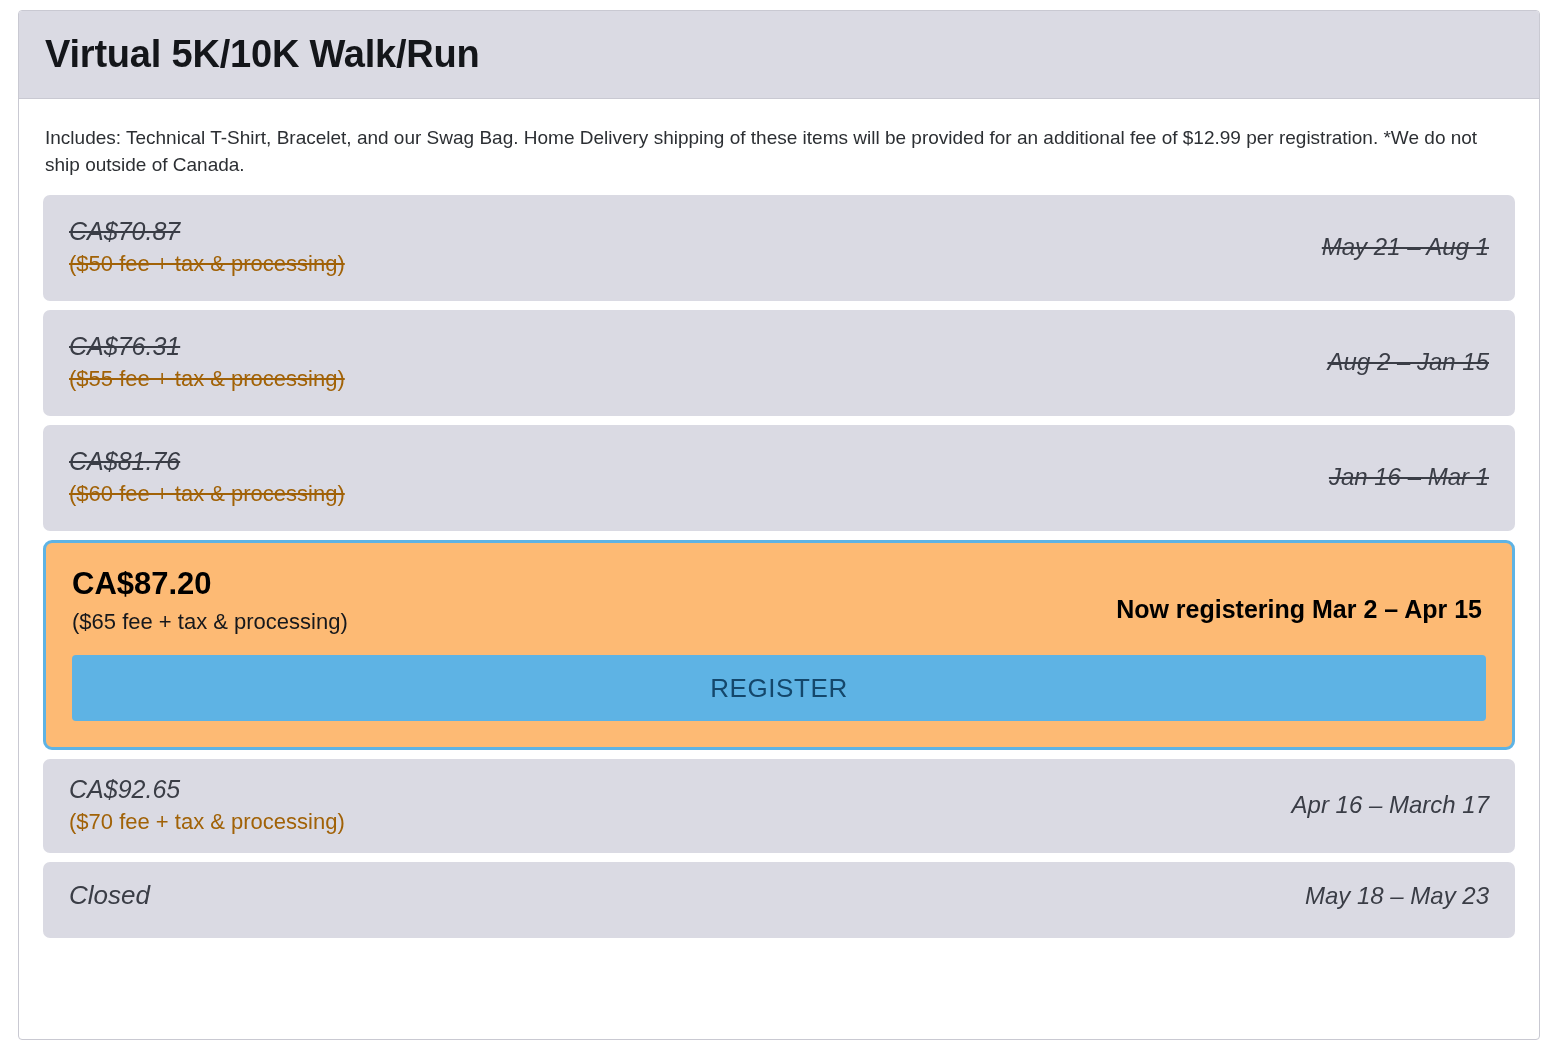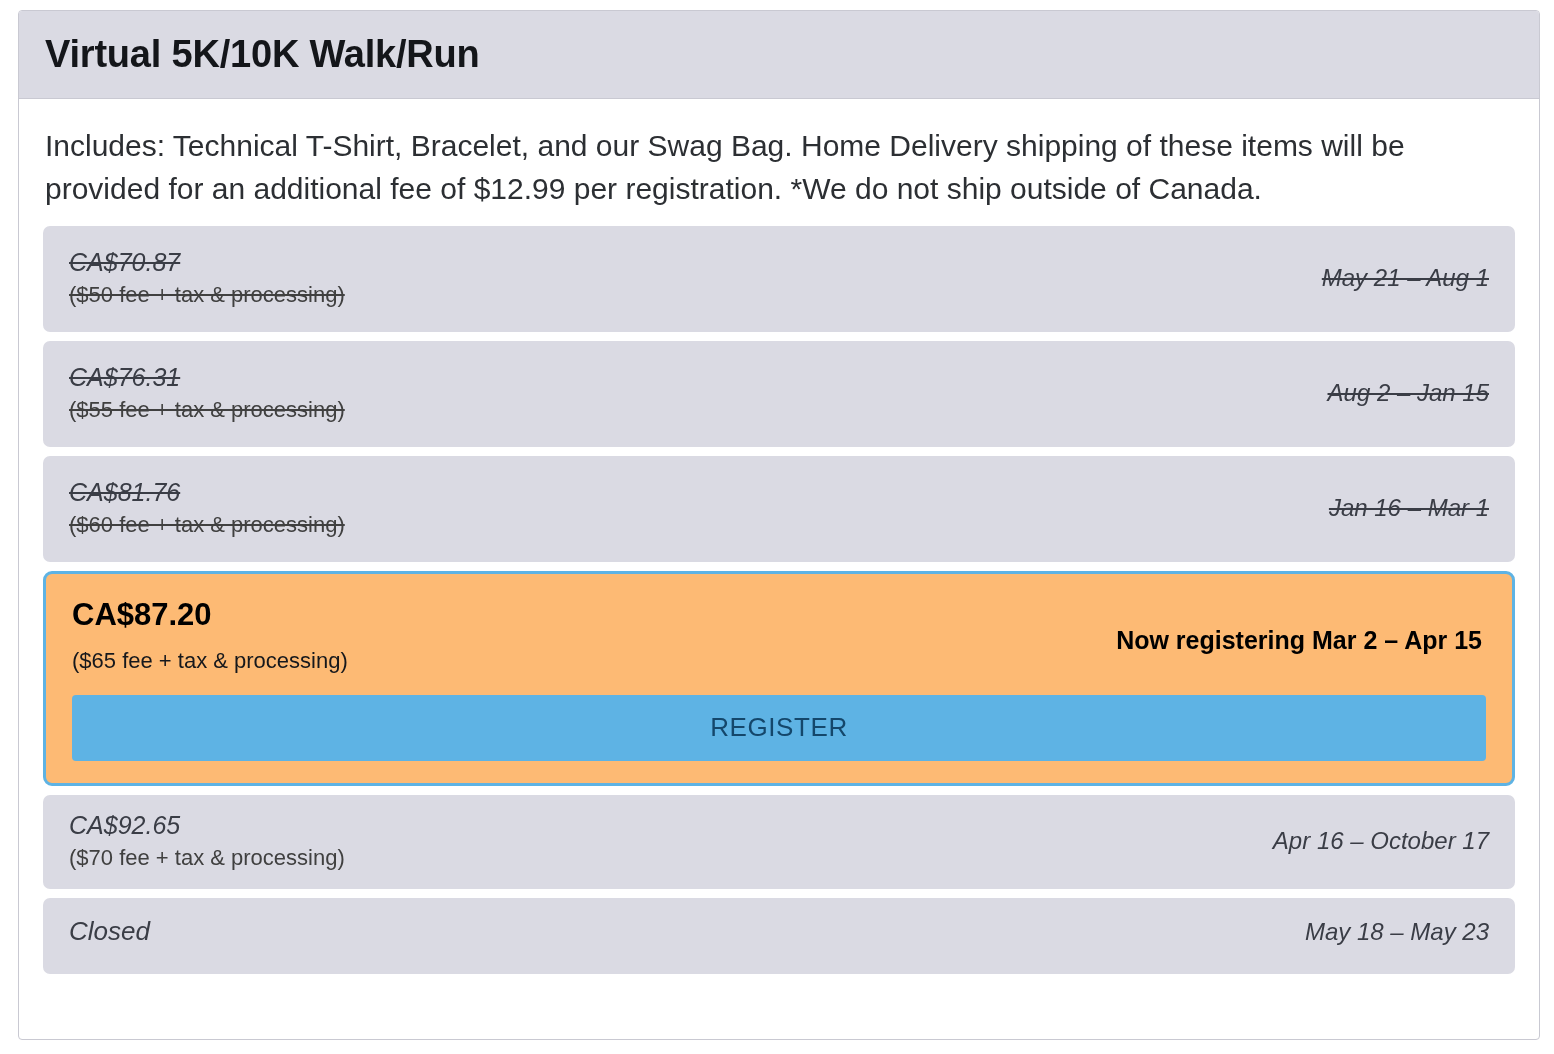--- a/index.html
+++ b/index.html
@@ -52,21 +52,21 @@
     color: #14161a;
     letter-spacing: -0.2px;
     line-height: 1.1;
   }
 
   .card-body {
     padding: 26px 24px 20px 24px;
   }
 
   .includes-text {
-    font-size: 30px;
+    font-size: 19px;
     line-height: 1.42;
     color: #2c2f33;
     margin: 0 0 16px 2px;
     max-width: 1478px;
   }
 
   
   .price-rows {
     display: flex;
     flex-direction: column;
@@ -99,21 +99,21 @@
   .price-amount {
     font-size: 25px;
     font-style: italic;
     color: #3a3d46;
     line-height: 1.35;
     white-space: nowrap;
   }
 
   .price-fee {
     font-size: 22px;
-    color: #404040;
+    color: #a16207;
     line-height: 1.35;
     white-space: nowrap;
   }
 
   .price-dates {
     font-size: 24px;
     font-style: italic;
     color: #3a3d46;
     white-space: nowrap;
   }
@@ -160,21 +160,21 @@
     font-weight: bold;
     color: #000000;
     line-height: 1.25;
     font-style: normal;
   }
 
   .active-fee {
     font-size: 22px;
     color: #16181c;
     line-height: 1.4;
-    margin-top: 11px;
+    margin-top: 3px;
   }
 
   .active-dates {
     font-size: 25px;
     font-weight: bold;
     color: #000000;
     white-space: nowrap;
     padding-top: 30px;
     padding-right: 4px;
   }
@@ -251,21 +251,21 @@
           </div>
           <button class="register-button">REGISTER</button>
         </div>
 
         <div class="price-row upcoming">
           <div class="left">
             <span class="price-amount">CA$92.65</span>
             <span class="price-fee">($70 fee + tax &amp; processing)</span>
           </div>
           <div class="right">
-            <span class="price-dates">Apr 16 – October 17</span>
+            <span class="price-dates">Apr 16 – March 17</span>
           </div>
         </div>
 
         <div class="price-row closed">
           <div class="left">
             <span class="closed-label">Closed</span>
           </div>
           <div class="right">
             <span class="price-dates">May 18 – May 23</span>
           </div>

